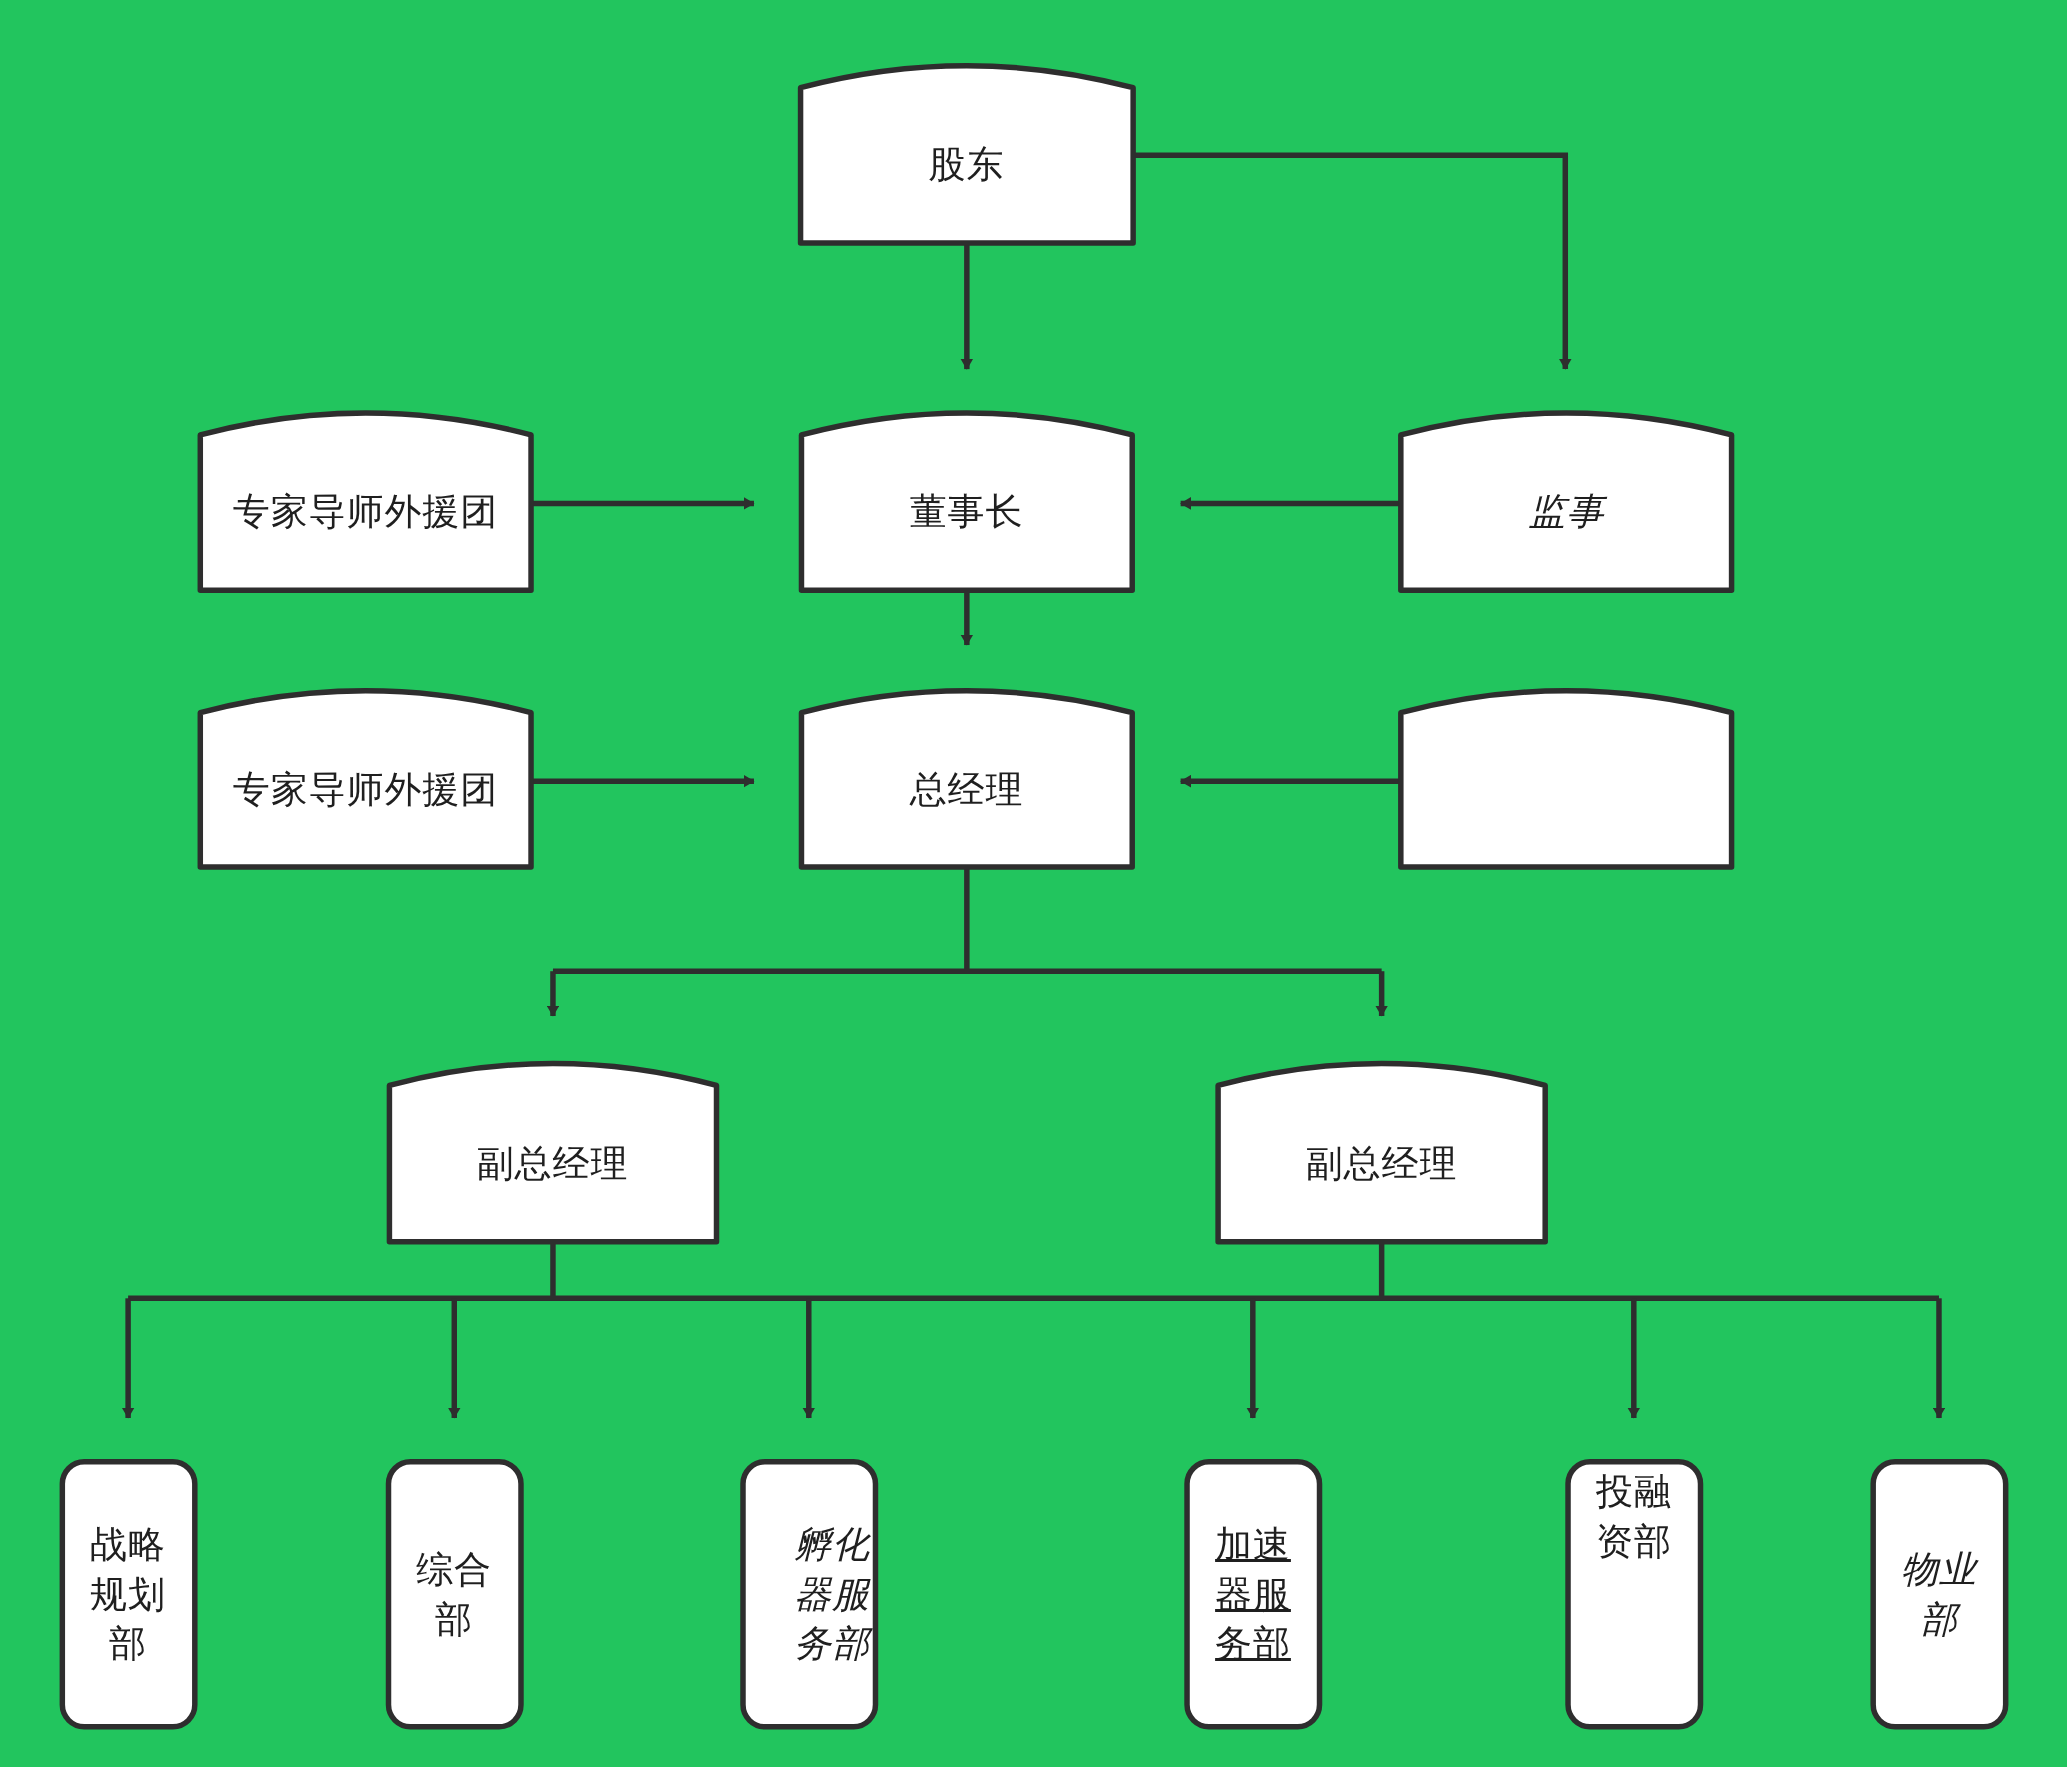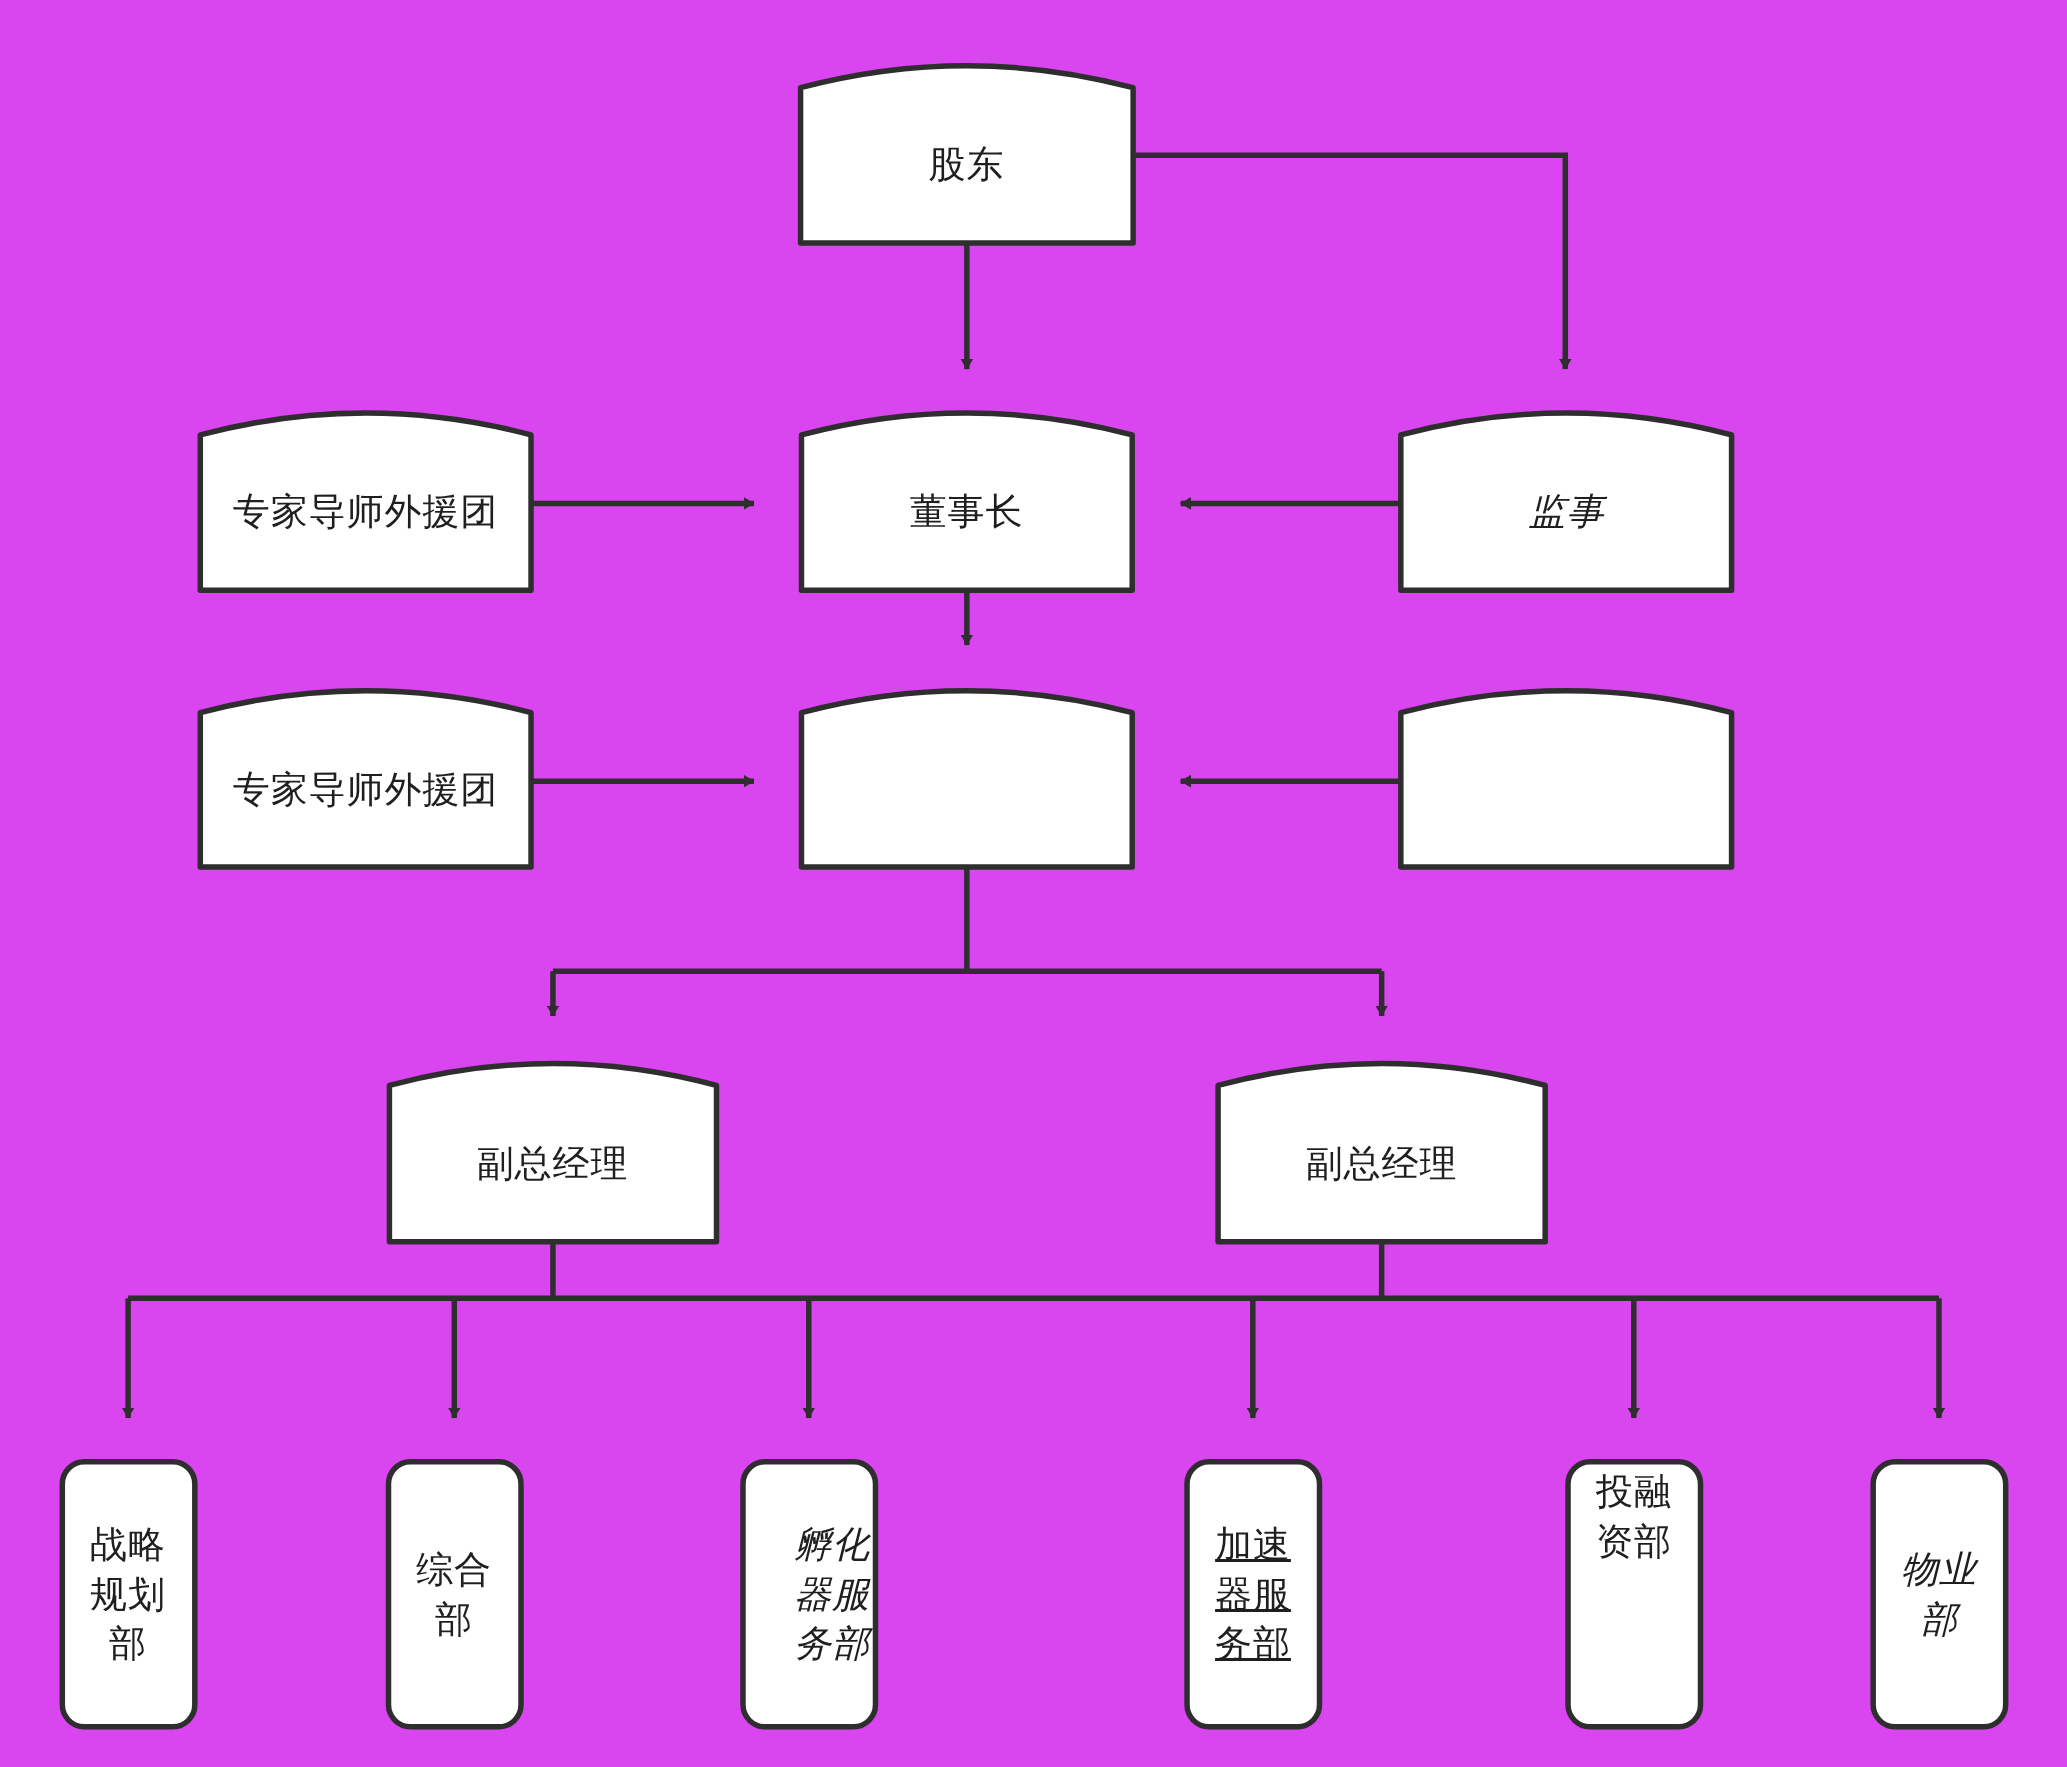--- a/index.html
+++ b/index.html
@@ -8,21 +8,21 @@
     padding: 0;
     background: #f2f6fa;
   }
   body {
     font-family: "Liberation Sans", "DejaVu Sans", sans-serif;
   }
   #chart-root {
     position: relative;
     width: 2068px;
     height: 1767px;
-    background: #d946ef;
+    background: #22c55e;
     overflow: hidden;
   }
   #chart-svg {
     position: absolute;
     top: 0;
     left: 0;
     width: 2068px;
     height: 1767px;
   }
   .node-label {
@@ -119,20 +119,21 @@
   <div class="node-label" style="left:800px; top:88px; width:333px; height:155px;">股东</div>
 
   <div class="node-label" style="left:200px; top:435px; width:331px; height:155px;">专家导师外援团</div>
 
   <div class="node-label" style="left:801px; top:435px; width:331px; height:155px;">董事长</div>
 
   <div class="node-label" style="left:1401px; top:435px; width:331px; height:155px;font-style:italic;">监事</div>
 
   <div class="node-label" style="left:200px; top:713px; width:331px; height:154px;">专家导师外援团</div>
 
+  <div class="node-label" style="left:801px; top:713px; width:331px; height:154px;">总经理</div>
 
 
   <div class="node-label" style="left:389px; top:1086px; width:327px; height:156px;">副总经理</div>
 
   <div class="node-label" style="left:1218px; top:1086px; width:327px; height:156px;">副总经理</div>
 
   <div class="node-label dept" style="left:62px; top:1462px; width:132px; height:265px;">战略
 规划
 部</div>
 

